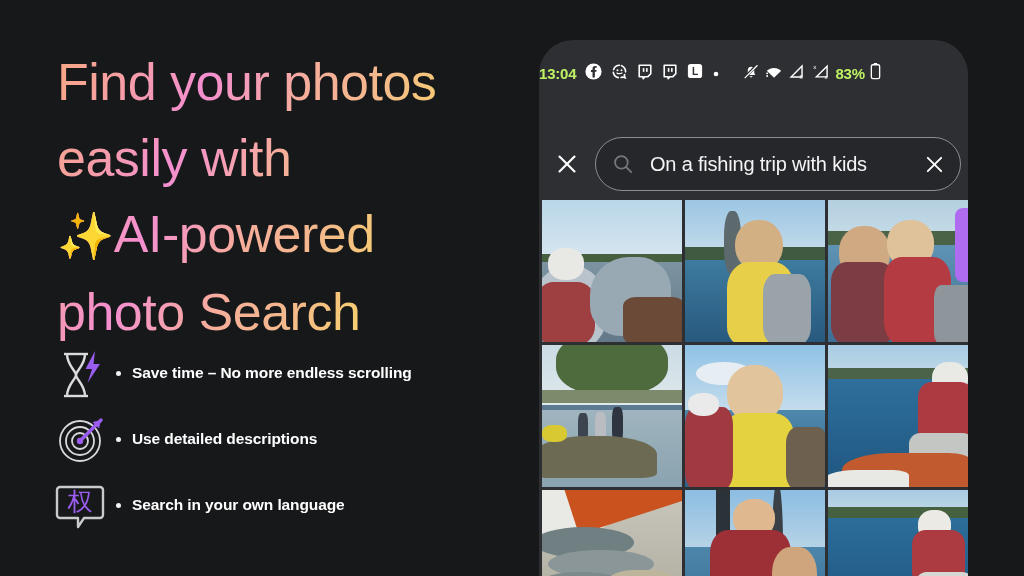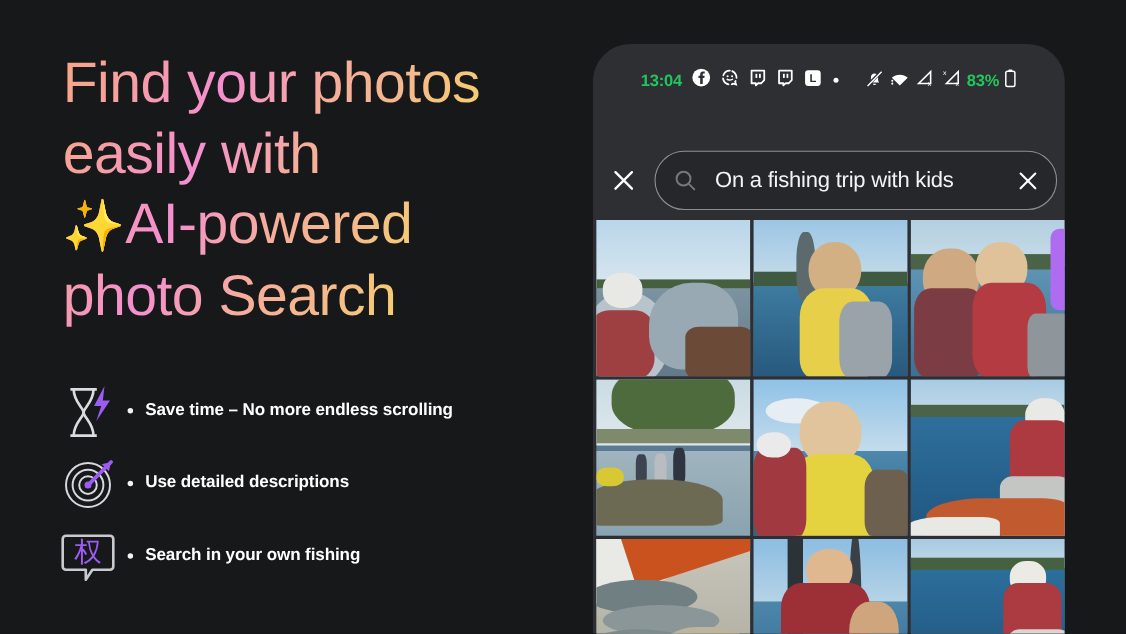--- a/index.html
+++ b/index.html
@@ -9,21 +9,21 @@
     overflow: hidden;
     font-family: "Liberation Sans", sans-serif;
   }
   #stage { position: relative; width: 1024px; height: 576px; background: #17181a; }
 
   
   #left-panel { position: absolute; left: 0; top: 0; width: 530px; height: 576px; }
 
   #headline {
     position: absolute; left: 57px; top: 44px; width: 460px;
-    font-size: 52px; font-weight: 400; line-height: 64px;
+    font-size: 52px; font-weight: 400; line-height: 76px;
     letter-spacing: -0.5px;
     background-image: linear-gradient(112deg,
         #f9a882 0%, #f6a0a0 12%, #f48fd0 28%,
         #f6ae9a 46%, #f4b98c 58%,
         #f6cf6e 72%, #f0d44e 82%,
         #f3b273 92%, #ef9085 100%);
     -webkit-background-clip: text;
     background-clip: text;
     color: transparent;
     -webkit-text-fill-color: transparent;
@@ -55,22 +55,22 @@
     position: absolute; left: 539px; top: 40px;
     width: 429px; height: 560px;
     background: #2e2f33;
     border-radius: 34px 34px 0 0;
     overflow: hidden;
   }
 
   
   #status-bar {
     position: absolute; left: 0; top: 18px; width: 429px; height: 30px;
-    display: flex; align-items: center; justify-content: center; gap: 0;
-    color: #22c55e;
+    display: flex; align-items: center; justify-content: flex-start; gap: 0;
+    color: #bef264;
   }
   #status-left { display: flex; align-items: center; gap: 9px; }
   #status-clock { font-size: 15px; font-weight: 700; letter-spacing: -0.2px; }
   #status-gap { width: 22px; }
   #status-right { display: flex; align-items: center; gap: 5px; }
   #battery-pct { font-size: 15px; font-weight: 700; letter-spacing: -0.2px; }
   .sicon { display: block; }
 
   
   #search-row {
@@ -170,21 +170,21 @@
       </div>
 
       <div class="feature-row">
         <span class="feature-icon">
           <svg width="56" height="56" viewBox="0 0 56 56">
             <path d="M6 10 H46 A3 3 0 0 1 49 13 V38 A3 3 0 0 1 46 41 H30 L24 50 L24 41 H6 A3 3 0 0 1 3 38 V13 A3 3 0 0 1 6 10 Z" fill="none" stroke="#c9c9ce" stroke-width="2.4" stroke-linejoin="round"></path>
             <text x="26" y="33" font-family="'DejaVu Sans', sans-serif" font-size="25" fill="#9b5cf0" text-anchor="middle">权</text>
           </svg>
         </span>
         <span class="feature-dot"></span>
-        <span class="feature-label">Search in your own fishing</span>
+        <span class="feature-label">Search in your own language</span>
       </div>
 
     </div>
   </div>
 
   <div id="phone">
 
     <div id="status-bar">
       <div id="status-left">
         <span id="status-clock">13:04</span>

